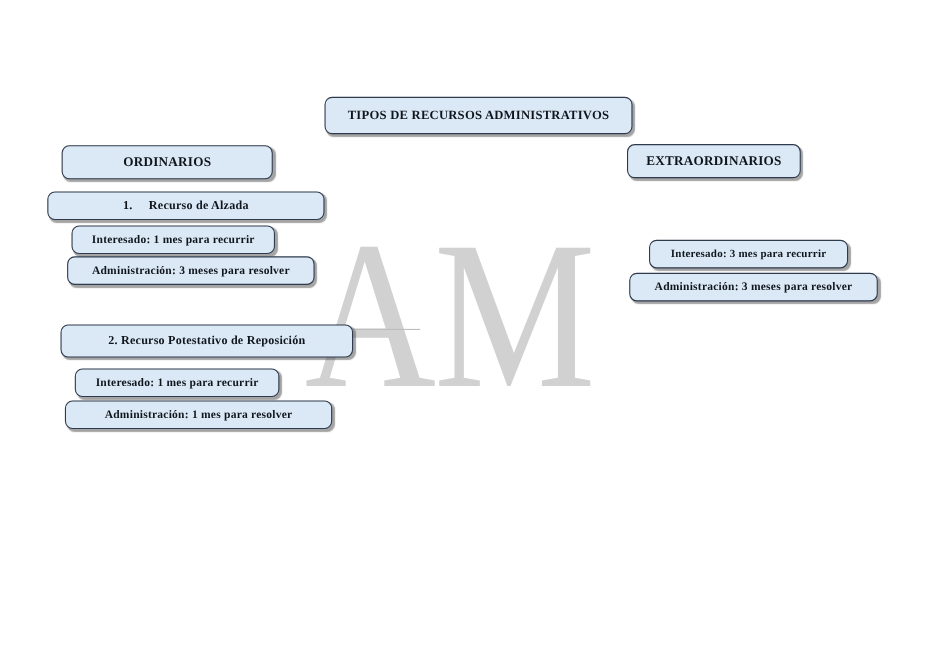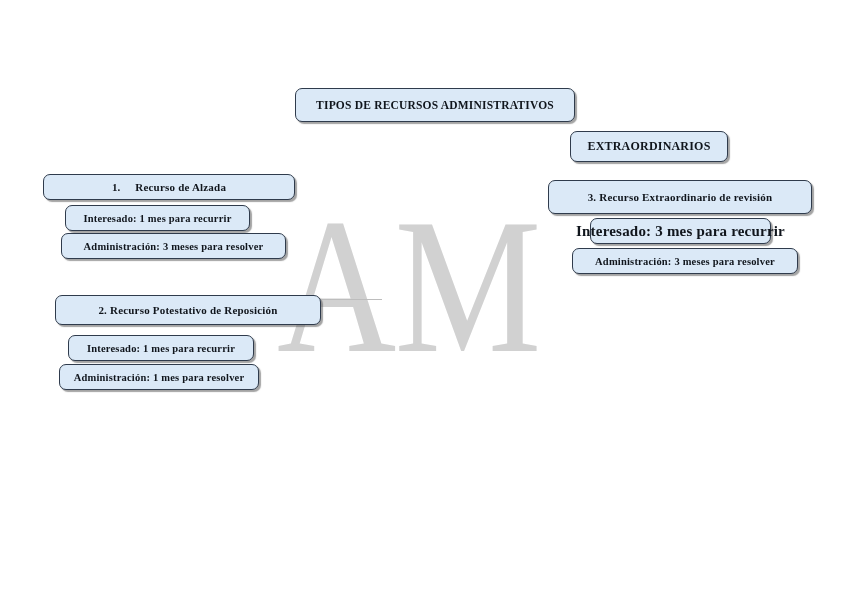--- a/index.html
+++ b/index.html
@@ -44,34 +44,34 @@
 <body>
 
 <div class="canvas">
 
   <div class="watermark">AM</div>
 
   <div class="connector"></div>
 
   <div class="node" style="left:295px;top:88px;width:280px;height:34px;font-size:11.5px;">TIPOS DE RECURSOS ADMINISTRATIVOS</div>
 
+  <div class="node" style="left:56px;top:132px;width:192px;height:31px;font-size:12px;">ORDINARIOS</div>
 
   <div class="node" style="left:570px;top:131px;width:158px;height:31px;font-size:12px;">EXTRAORDINARIOS</div>
 
   <div class="node" style="left:43px;top:174px;width:252px;height:22px;font-size:11px;">1.&nbsp;&nbsp;&nbsp;&nbsp;&nbsp;Recurso de Alzada</div>
 
   <div class="node" style="left:65px;top:205px;width:185px;height:22px;font-size:10.5px;">Interesado: 1 mes para recurrir</div>
 
   <div class="node" style="left:61px;top:233px;width:225px;height:22px;font-size:10.5px;">Administración: 3 meses para resolver</div>
 
   <div class="node" style="left:55px;top:295px;width:266px;height:30px;font-size:11px;">2. Recurso Potestativo de Reposición</div>
 
   <div class="node" style="left:68px;top:335px;width:186px;height:22px;font-size:10.5px;">Interesado: 1 mes para recurrir</div>
 
-  <div class="node" style="left:59px;top:364px;width:200px;height:22px;font-size:10.5px;">Administración: 1 mes para resolver</div>
+  <div class="node" style="left:59px;top:364px;width:243px;height:22px;font-size:10.5px;">Administración: 1 mes para resolver</div>
 
-  <div class="node" style="left:548px;top:180px;width:264px;height:34px;font-size:11px;">3. Recurso Extraordinario de revisión</div>
 
-  <div class="node" style="left:590px;top:218px;width:181px;height:22px;font-size:15px;text-align:right;">Interesado: 3 mes para recurrir</div>
+  <div class="node" style="left:590px;top:218px;width:181px;height:22px;font-size:10px;text-align:right;">Interesado: 3 mes para recurrir</div>
 
   <div class="node" style="left:572px;top:248px;width:226px;height:21px;font-size:10.5px;">Administración: 3 meses para resolver</div>
 
 </div>
 
 </body></html>

